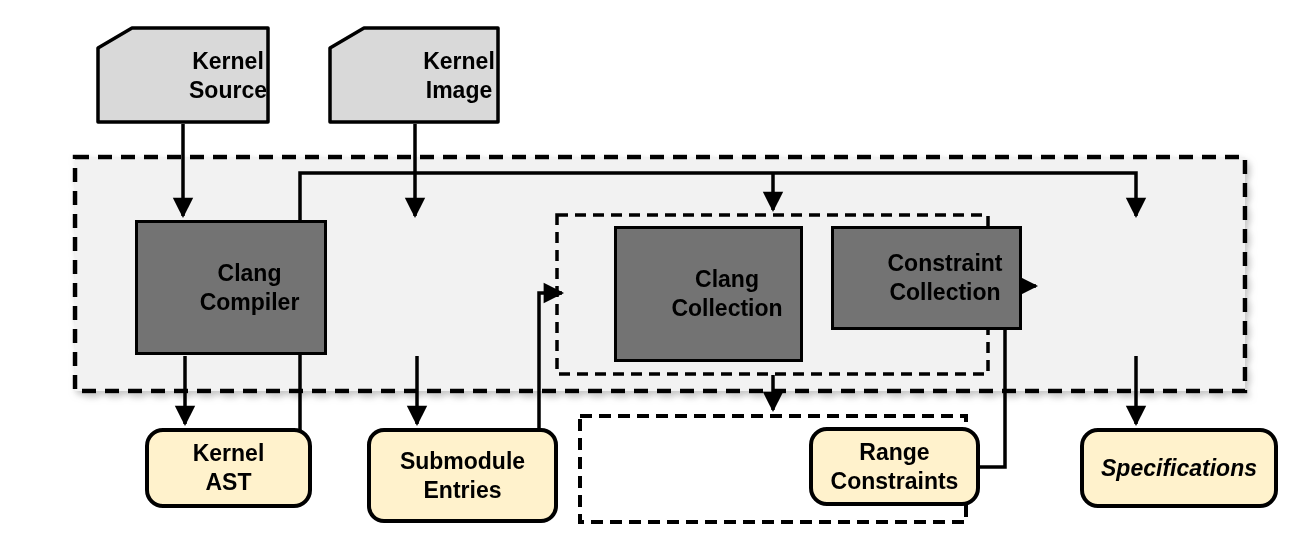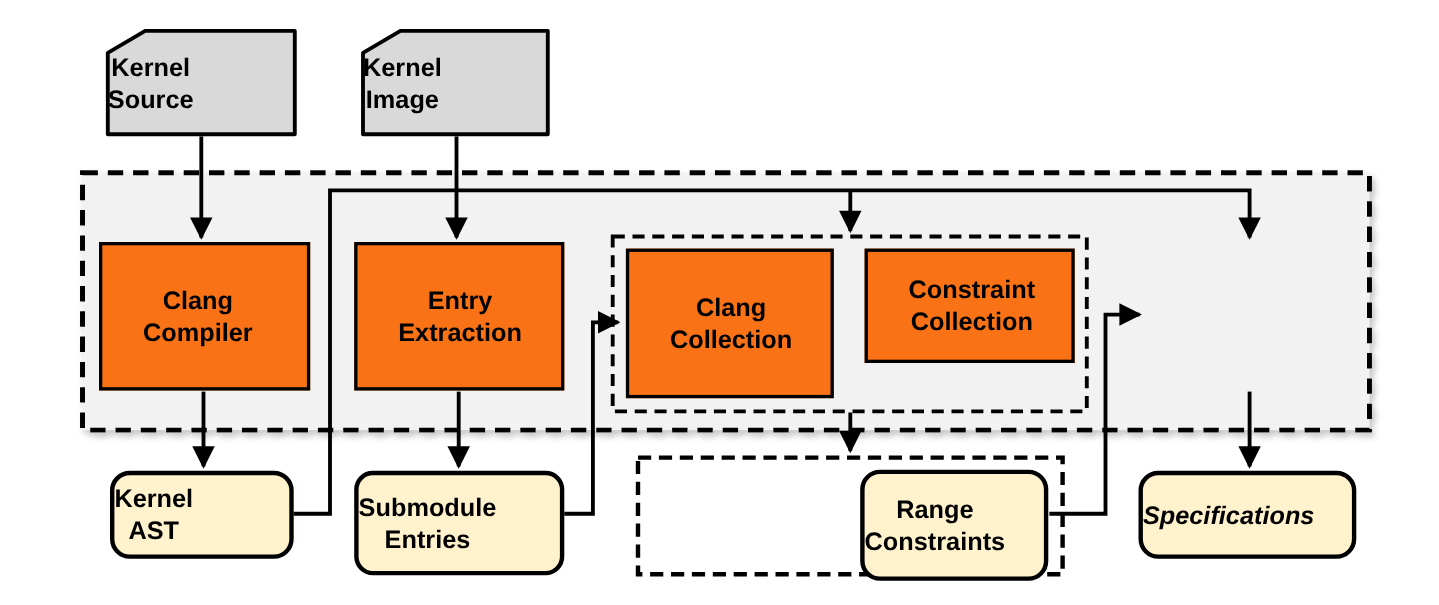--- a/index.html
+++ b/index.html
@@ -7,30 +7,31 @@
     position:relative;
     width:1308px;height:550px;
     background:#ffffff;
     font-family:"Liberation Sans", sans-serif;
     overflow:hidden;
   }
   #connector-layer{position:absolute;left:0;top:0;width:1308px;height:550px;}
   .node{
     position:absolute;
     box-sizing:border-box;
-    display:flex;align-items:center;justify-content:flex-start;
+    display:flex;align-items:center;justify-content:center;
     text-align:center;
     font-weight:700;
     color:#000000;
     font-size:23px;
     line-height:1.25;
+    margin-left:45px;
   }
   .node .lbl{white-space:pre-line;display:block;}
   .process{
-    background:#f97316;
+    background:#737373;
     border:3px solid #000000;
     padding-left:37px;
   }
   .artifact{
     background:#fff2cc;
     border:4px solid #000000;
     border-radius:18px;
   }
   .doclabel{
     background:transparent;border:none;
@@ -39,21 +40,21 @@
   #n-kernel-source{left:98px;top:28px;width:170px;height:95px;}
   #n-kernel-image{left:330px;top:28px;width:168px;height:95px;}
   #n-clang-compiler{left:90px;top:220px;width:192px;height:135px;}
   #n-entry-extraction{left:322px;top:220px;width:191px;height:135px;}
   #n-type-collection{left:569px;top:226px;width:189px;height:136px;}
   #n-constraint-collection{left:786px;top:226px;width:191px;height:104px;}
   #n-spec-generation{left:1042px;top:220px;width:188px;height:135px;}
   #n-kernel-ast{left:100px;top:428px;width:167px;height:80px;}
   #n-submodule-entries{left:322px;top:428px;width:191px;height:95px;border-radius:17px;}
   #n-variable-types{left:595px;top:427px;width:170px;height:79px;}
-  #n-range-constraints{left:782px;top:427px;width:171px;height:101px;}
+  #n-range-constraints{left:764px;top:427px;width:171px;height:79px;}
   #n-specifications{left:1035px;top:428px;width:198px;height:80px;font-style:italic;}
 </style>
 </head>
 <body>
 
 <div id="canvas">
 
   <svg id="connector-layer" viewBox="0 0 1308 550" xmlns="http://www.w3.org/2000/svg">
     <defs>
       <marker id="arrow" viewBox="0 0 12 12" refX="10" refY="6" markerWidth="7" markerHeight="7" orient="auto">
@@ -91,24 +92,20 @@
   </div>
   <div class="node doclabel" id="n-kernel-image">
     <span class="lbl">Kernel
 Image</span>
   </div>
 
   <div class="node process" id="n-clang-compiler">
     <span class="lbl">Clang
 Compiler</span>
   </div>
-  <div class="node process" id="n-entry-extraction">
-    <span class="lbl">Entry
-Extraction</span>
-  </div>
   <div class="node process" id="n-type-collection">
     <span class="lbl">Clang
 Collection</span>
   </div>
   <div class="node process" id="n-constraint-collection">
     <span class="lbl">Constraint
 Collection</span>
   </div>
 
   <div class="node artifact" id="n-kernel-ast">

